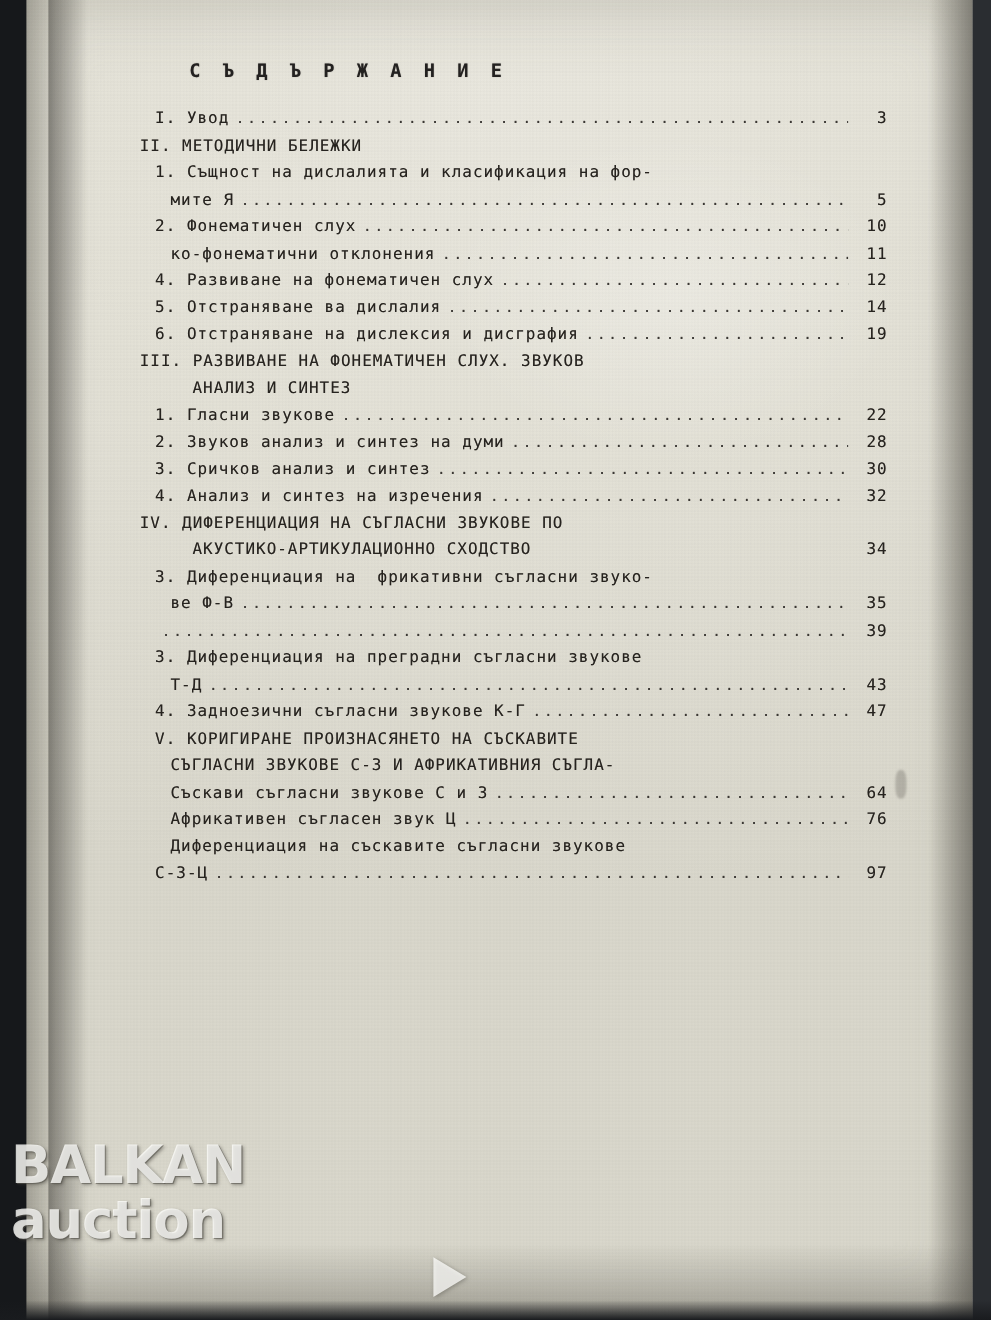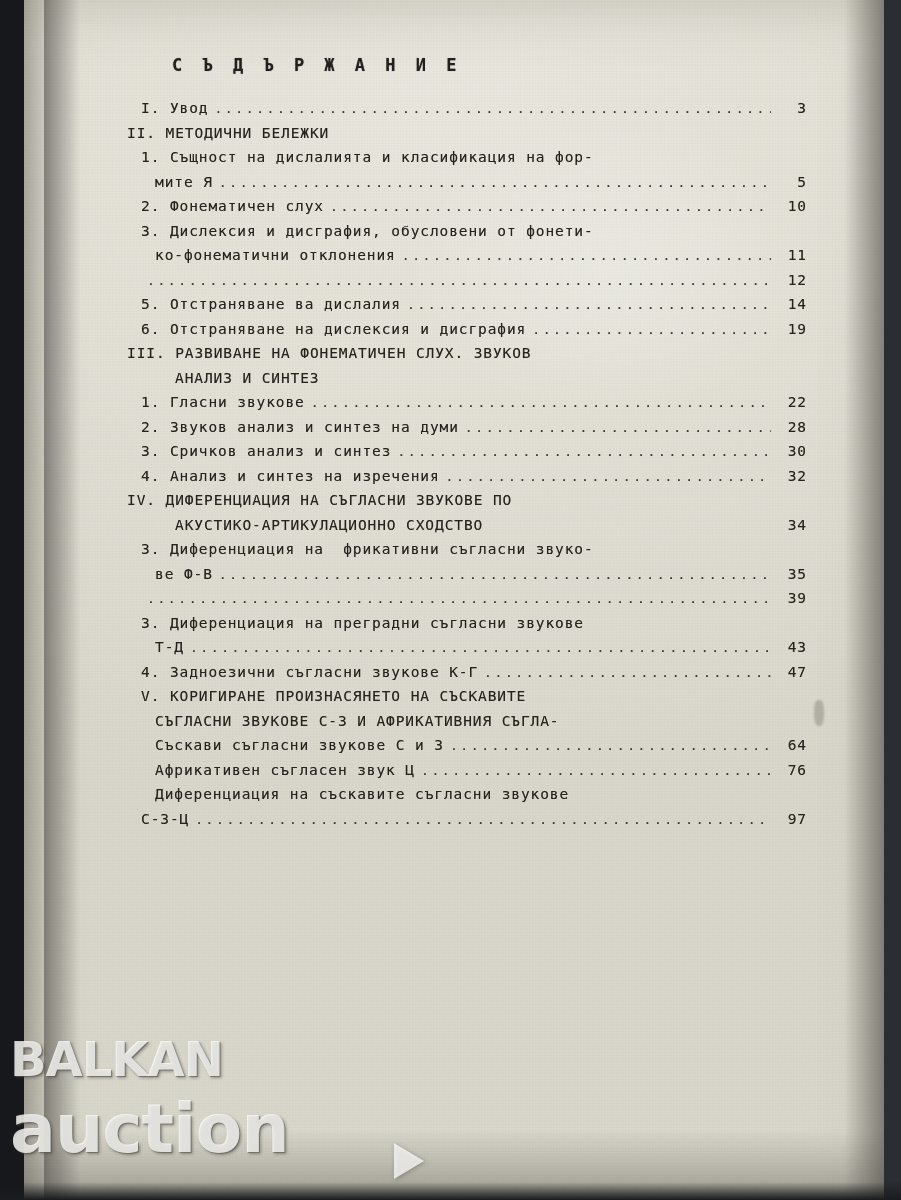--- a/index.html
+++ b/index.html
@@ -153,21 +153,21 @@
     font-family: "DejaVu Sans", sans-serif;
     font-weight: bold;
     color: rgba(252,252,250,0.80);
     text-shadow:
       1px 1px 0 rgba(90,88,80,0.55),
       2px 2px 3px rgba(60,58,52,0.45);
     line-height: 1;
     letter-spacing: -1px;
   }
   .wm-balkan { font-size: 48px; margin-left: 4px; }
-  .wm-auction { font-size: 68px; margin-left: 4px; margin-top: 12px; }
+  .wm-auction { font-size: 48px; margin-left: 4px; margin-top: 2px; }
   .wm-play {
     position: absolute;
     left: 388px;
     top: 108px;
     width: 0; height: 0;
     border-left: 30px solid rgba(252,252,250,0.78);
     border-top: 18px solid transparent;
     border-bottom: 18px solid transparent;
     filter: drop-shadow(1px 1px 2px rgba(60,58,52,0.5));
   }
@@ -205,23 +205,22 @@
     <div class="light-wash"></div>
 
     <div class="content">
       <div class="heading">С Ъ Д Ъ Р Ж А Н И Е</div>
       <div id="toc-list">
           <div class="toc-line indent-1"><span class="label">I. Увод</span><span class="dots">................................................................................</span><span class="pageno">3</span></div>
           <div class="toc-line indent-0 nodots nopage"><span class="label">II. МЕТОДИЧНИ БЕЛЕЖКИ</span><span class="dots">................................................................................</span><span class="pageno"></span></div>
           <div class="toc-line indent-1 nodots nopage"><span class="label">1. Същност на дислалията и класификация на фор-</span><span class="dots">................................................................................</span><span class="pageno"></span></div>
           <div class="toc-line indent-2"><span class="label">мите Я</span><span class="dots">................................................................................</span><span class="pageno">5</span></div>
           <div class="toc-line indent-1"><span class="label">2. Фонематичен слух</span><span class="dots">................................................................................</span><span class="pageno">10</span></div>
-          <div class="toc-line indent-1 nodots nopage"><span class="label">3. Дислексия и дисграфия, обусловени от фонети-</span><span class="dots">................................................................................</span><span class="pageno"></span></div>
           <div class="toc-line indent-2"><span class="label">ко-фонематични отклонения</span><span class="dots">................................................................................</span><span class="pageno">11</span></div>
-          <div class="toc-line indent-1"><span class="dots">................................................................................</span><span class="pageno">12</span></div>
+          <div class="toc-line indent-1"><span class="label">4. Развиване на фонематичен слух</span><span class="dots">................................................................................</span><span class="pageno">12</span></div>
           <div class="toc-line indent-1"><span class="label">5. Отстраняване ва дислалия</span><span class="dots">................................................................................</span><span class="pageno">14</span></div>
           <div class="toc-line indent-1"><span class="label">6. Отстраняване на дислексия и дисграфия</span><span class="dots">................................................................................</span><span class="pageno">19</span></div>
           <div class="toc-line indent-0 nodots nopage"><span class="label">III. РАЗВИВАНЕ НА ФОНЕМАТИЧЕН СЛУХ. ЗВУКОВ</span><span class="dots">................................................................................</span><span class="pageno"></span></div>
           <div class="toc-line indent-3 nodots nopage"><span class="label">АНАЛИЗ И СИНТЕЗ</span><span class="dots">................................................................................</span><span class="pageno"></span></div>
           <div class="toc-line indent-1"><span class="label">1. Гласни звукове</span><span class="dots">................................................................................</span><span class="pageno">22</span></div>
           <div class="toc-line indent-1"><span class="label">2. Звуков анализ и синтез на думи</span><span class="dots">................................................................................</span><span class="pageno">28</span></div>
           <div class="toc-line indent-1"><span class="label">3. Сричков анализ и синтез</span><span class="dots">................................................................................</span><span class="pageno">30</span></div>
           <div class="toc-line indent-1"><span class="label">4. Анализ и синтез на изречения</span><span class="dots">................................................................................</span><span class="pageno">32</span></div>
           <div class="toc-line indent-0 nodots nopage"><span class="label">IV. ДИФЕРЕНЦИАЦИЯ НА СЪГЛАСНИ ЗВУКОВЕ ПО</span><span class="dots">................................................................................</span><span class="pageno"></span></div>
           <div class="toc-line indent-3 nodots"><span class="label">АКУСТИКО-АРТИКУЛАЦИОННО СХОДСТВО</span><span class="dots">................................................................................</span><span class="pageno">34</span></div>

